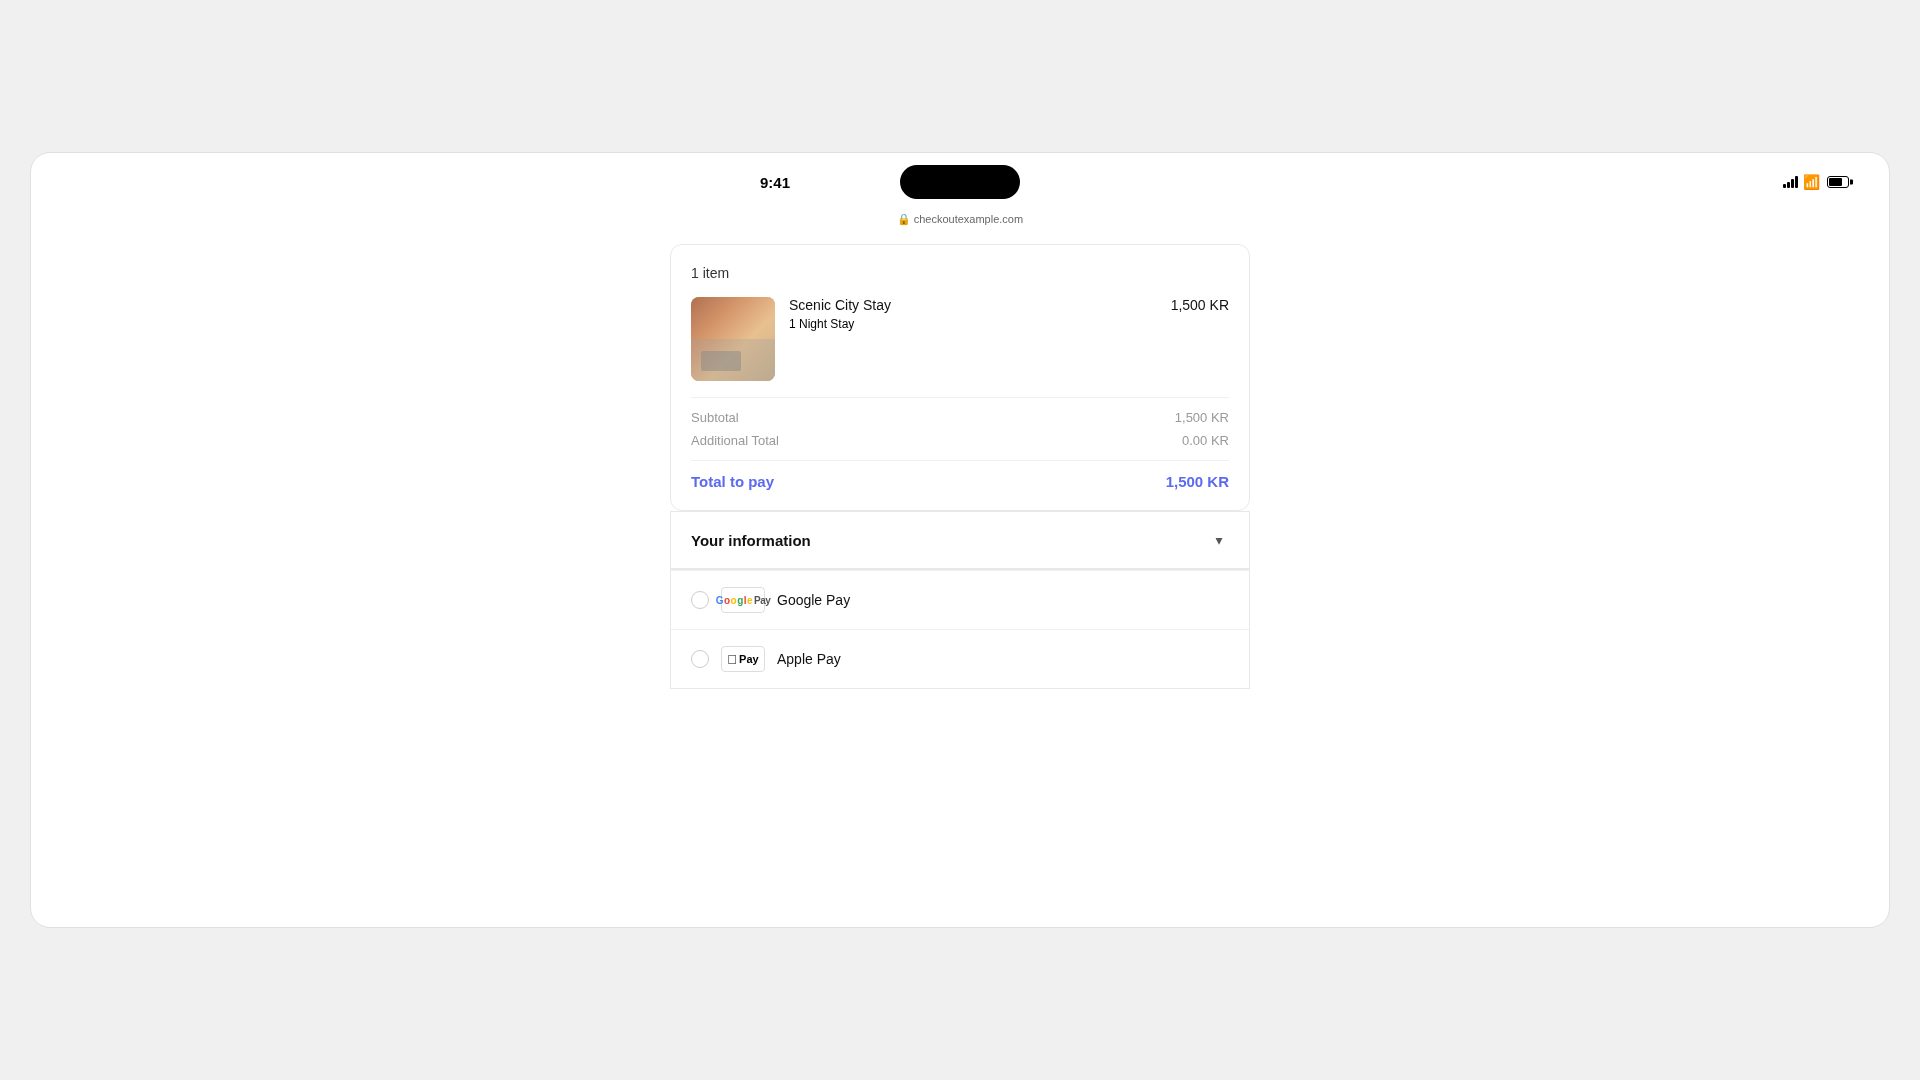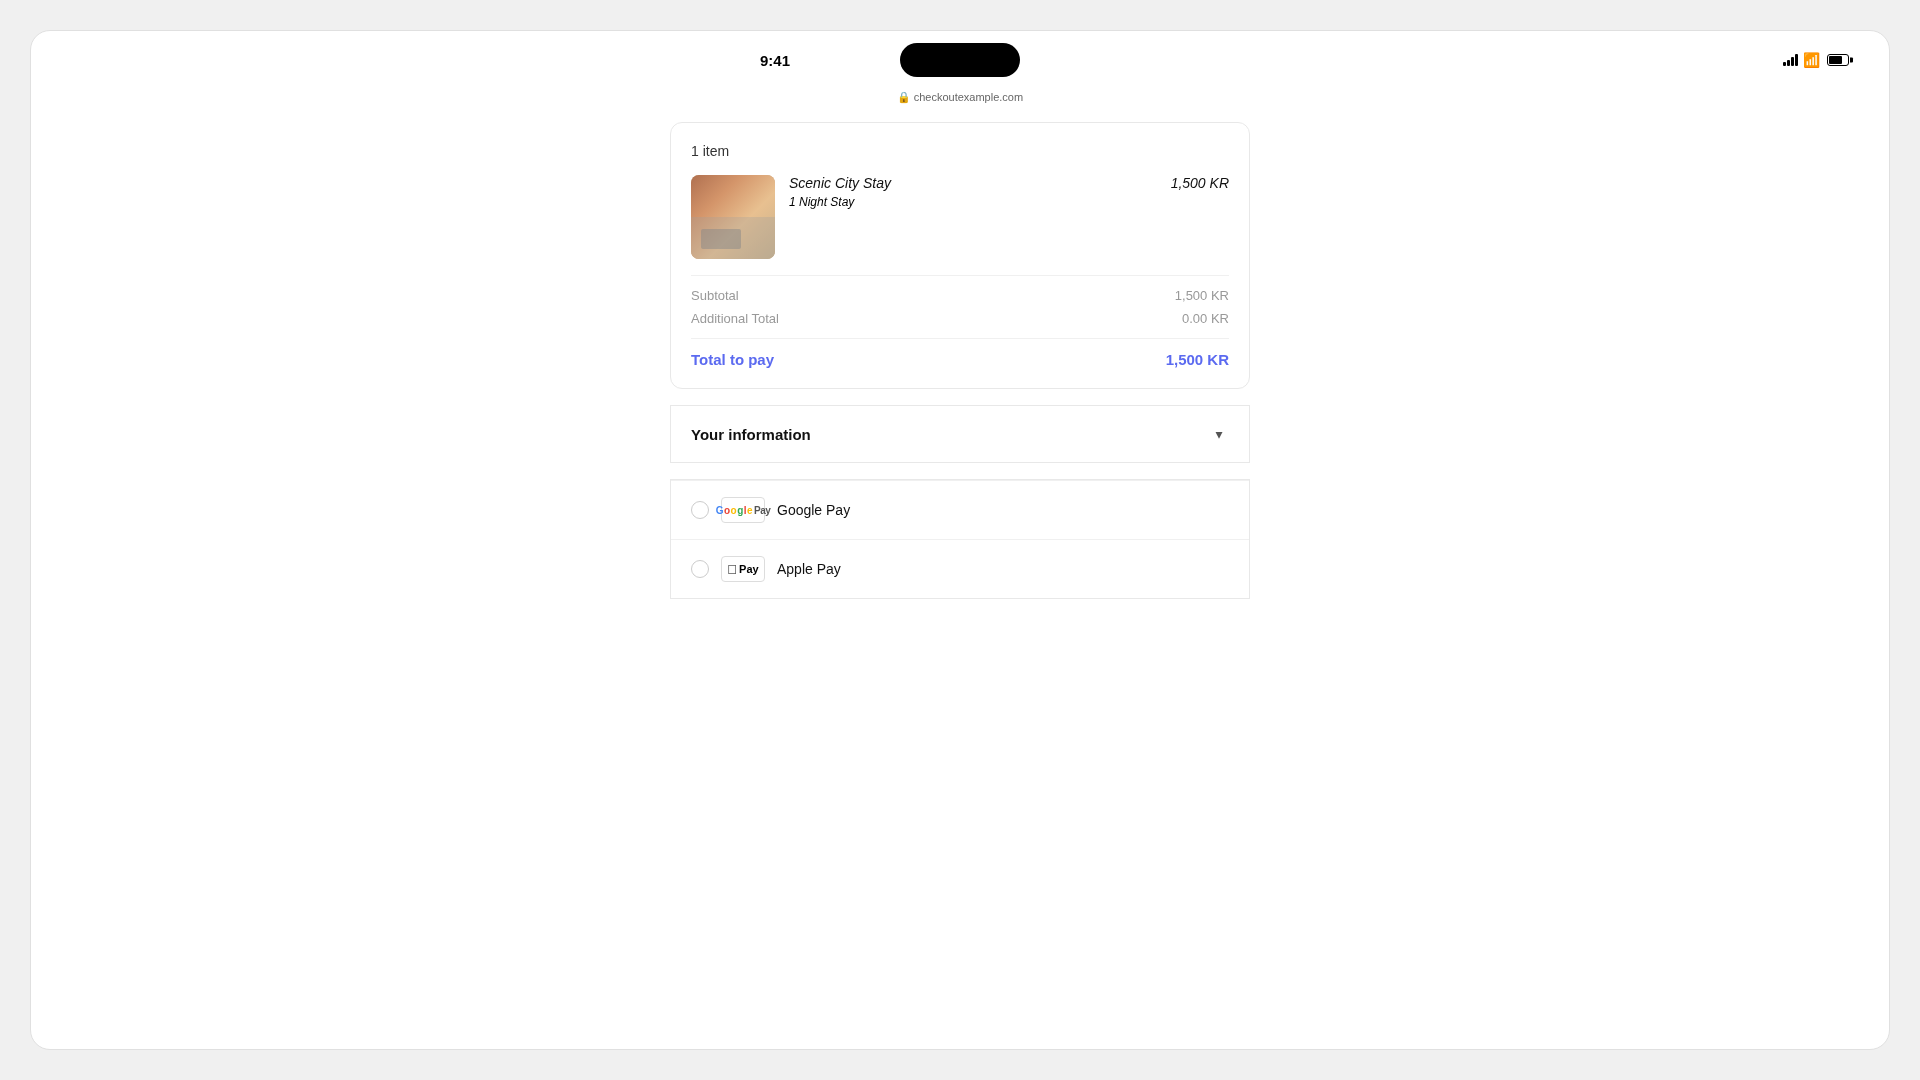--- a/index.html
+++ b/index.html
@@ -9,21 +9,21 @@
       width: 1920px;
       height: 1080px;
       display: flex;
       align-items: center;
       justify-content: center;
       font-family: -apple-system, BlinkMacSystemFont, 'Helvetica Neue', sans-serif;
     }
 
     .device-frame {
       width: 1860px;
-      height: 1020px;
+      height: 776px;
       background: #ffffff;
       border-radius: 20px;
       border: 1px solid #e0e0e0;
       display: flex;
       flex-direction: column;
       align-items: center;
       padding: 0;
       position: relative;
       overflow: hidden;
     }
@@ -130,21 +130,21 @@
       align-items: flex-start;
       justify-content: center;
       padding: 10px 0;
       overflow-y: auto;
     }
 
     .checkout-container {
       width: 580px;
       display: flex;
       flex-direction: column;
-      gap: 16px;
+      gap: 0;
     }
 
     
     .card {
       background: #ffffff;
       border: 1px solid #e8e8e8;
       border-radius: 12px;
       padding: 20px;
     }
 
@@ -153,21 +153,20 @@
       color: #333;
       font-weight: 500;
       margin-bottom: 16px;
     }
 
     .order-item {
       display: flex;
       align-items: flex-start;
       gap: 14px;
       margin-bottom: 16px;
-      font-style: italic;
     }
 
     .item-image {
       width: 84px;
       height: 84px;
       border-radius: 8px;
       overflow: hidden;
       flex-shrink: 0;
       background: #c8a882;
       position: relative;

